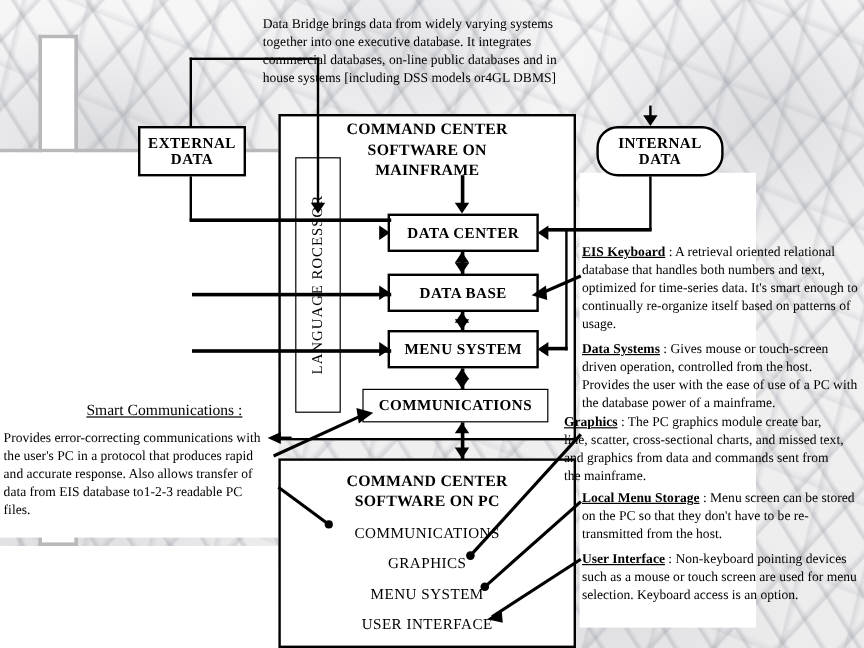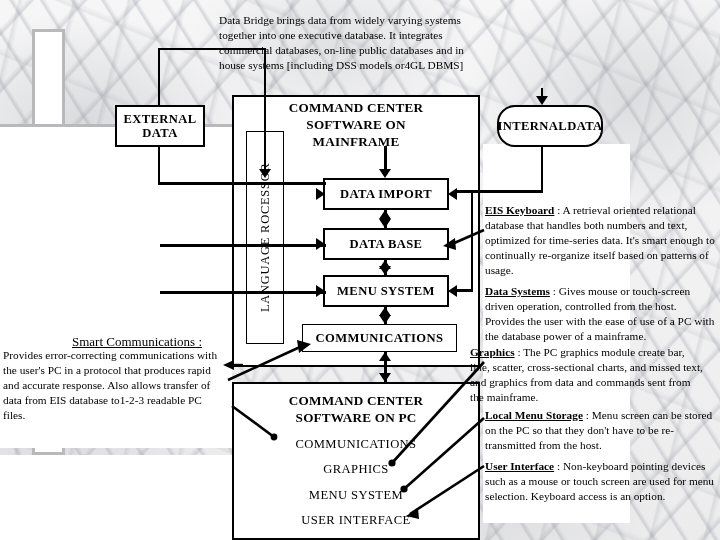--- a/index.html
+++ b/index.html
@@ -222,30 +222,30 @@
     <div>COMMAND CENTER</div>
     <div>SOFTWARE ON</div>
     <div>MAINFRAME</div>
   </div>
 
   <div class="box" style="left:115px; top:105px; width:90px; height:42px; flex-direction:column;">
     <div class="boxlabel">EXTERNAL</div>
     <div class="boxlabel">DATA</div>
   </div>
 
-  <div class="box" style="left:497px; top:105px; width:106px; height:42px; flex-direction:row;border-radius:18px;">
+  <div class="box" style="left:497px; top:105px; width:106px; height:42px; flex-direction:column;border-radius:18px;">
     <div class="boxlabel">INTERNAL</div>
     <div class="boxlabel">DATA</div>
   </div>
 
   <div class="box thinbox" style="left:246px; top:131px; width:38px; height:213px;"></div>
   <div class="vert-label" style="left:246px; top:131px; width:38px; height:213px;">LANGUAGE ROCESSOR</div>
 
   <div class="box" style="left:323px; top:178px; width:126px; height:32px;">
-    <span class="boxlabel">DATA IMPORT</span>
+    <span class="boxlabel">DATA CENTER</span>
   </div>
 
   <div class="box" style="left:323px; top:228px; width:126px; height:32px;">
     <span class="boxlabel">DATA BASE</span>
   </div>
 
   <div class="box" style="left:323px; top:275px; width:126px; height:32px;">
     <span class="boxlabel">MENU SYSTEM</span>
   </div>
 
@@ -330,21 +330,21 @@
     <line x1="484" y1="466" x2="410" y2="514" stroke="#000" stroke-width="2.6"></line>
     <polygon points="418,508 406,516 419,519" fill="#000"></polygon>
 
     <line x1="232" y1="406" x2="274" y2="437" stroke="#000" stroke-width="2.6"></line>
     <circle cx="274" cy="437" r="3.4" fill="#000"></circle>
   </svg>
 
   <div class="smart-head" style="left:52px; top:334px; width:170px; text-align:center;">
     <span>Smart Communications</span><span style="text-decoration:none;"> :</span>
   </div>
-  <div class="para" style="left:3px; top:348px; width:222px;">
+  <div class="para" style="left:3px; top:358px; width:222px;">
     <span>Provides error-correcting communications with the user's PC in a protocol that produces rapid and accurate response. Also allows transfer of data from EIS database to1-2-3 readable PC files.</span>
   </div>
 
   <div class="para" style="left:485px; top:203px; width:233px;">
     <p><b>EIS Keyboard</b><span> : </span><span>A retrieval oriented relational database that handles both numbers and text, optimized for time-series data. It's smart enough to continually re-organize itself based on patterns of usage.</span></p>
   </div>
 
   <div class="para" style="left:485px; top:284px; width:233px;">
     <p><b>Data Systems</b><span> : </span><span>Gives mouse or touch-screen driven operation, controlled from the host. Provides the user with the ease of use of a PC with the database power of a mainframe.</span></p>
   </div>

